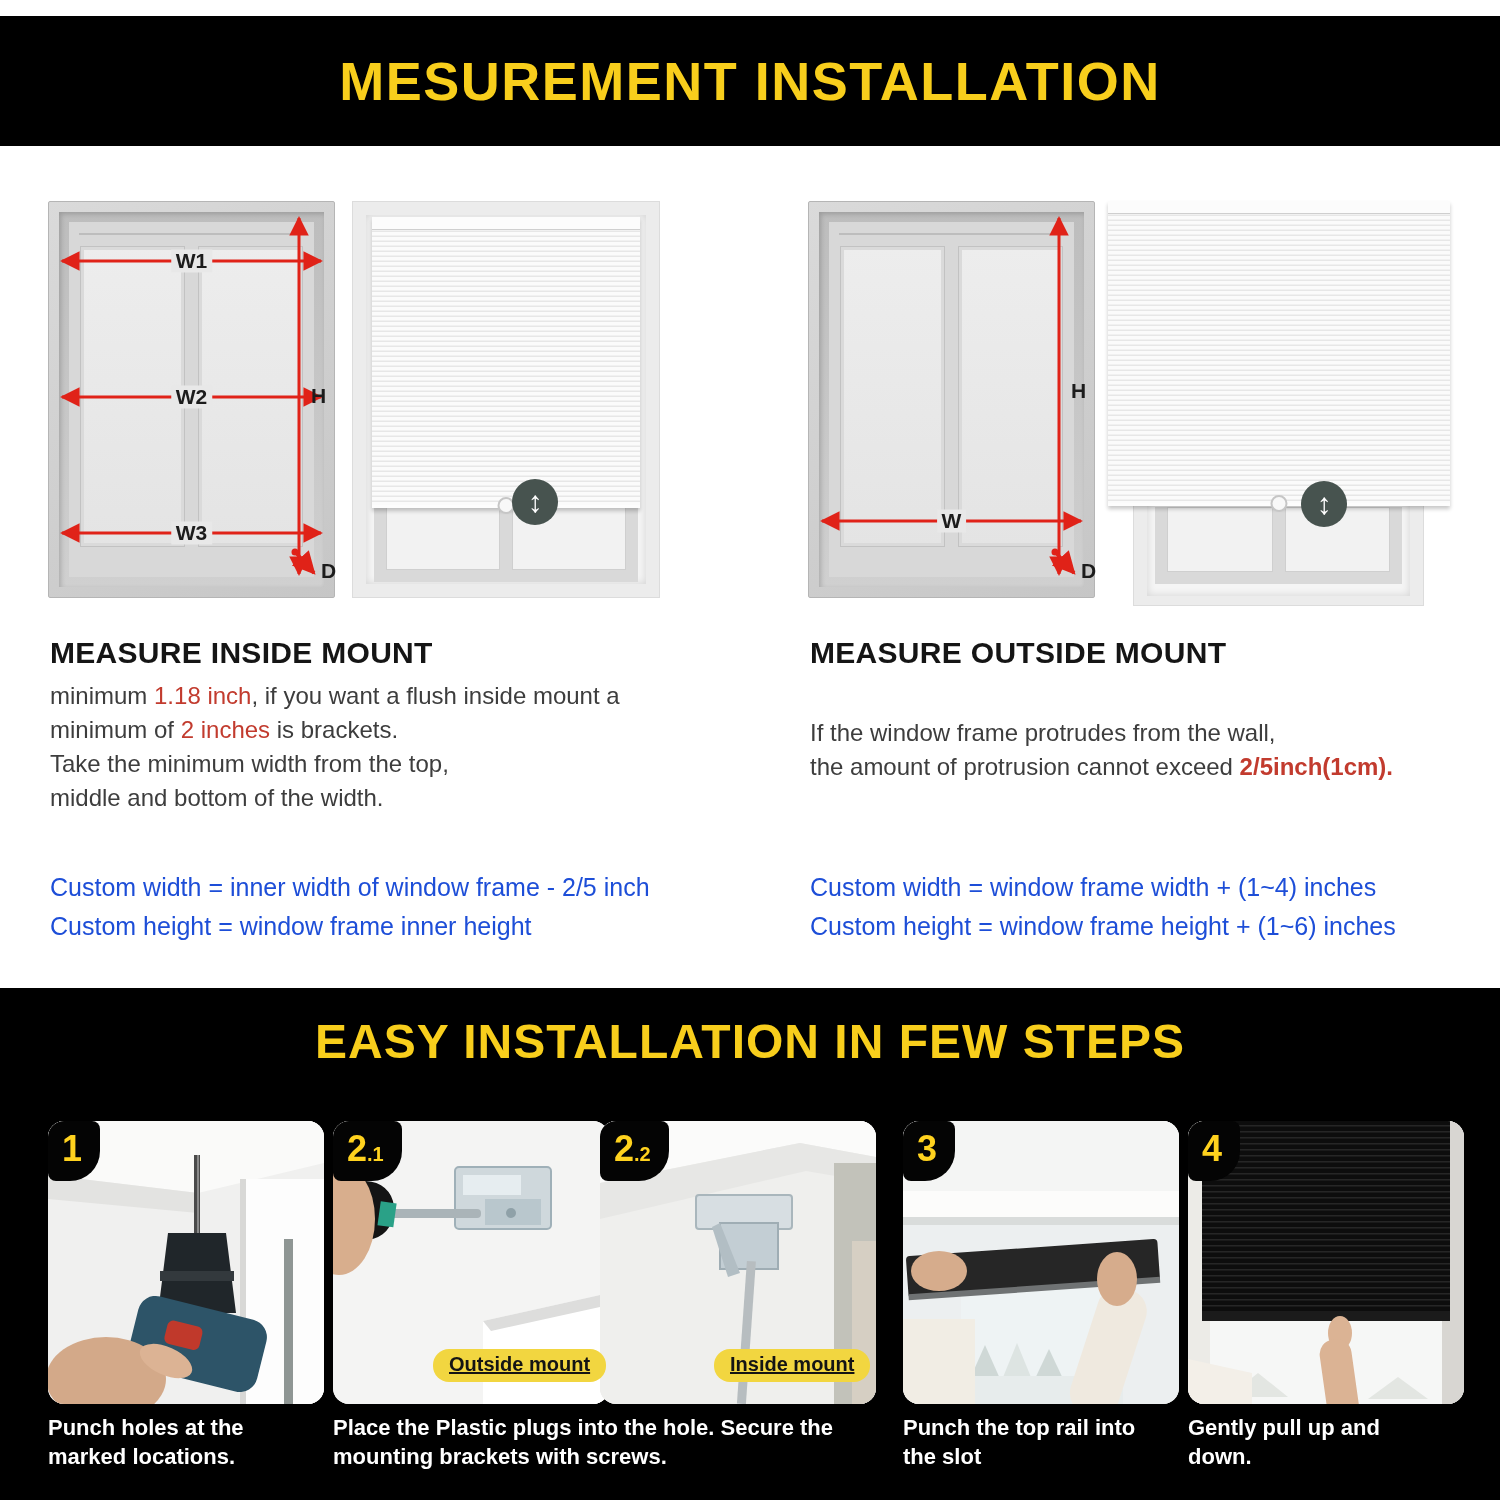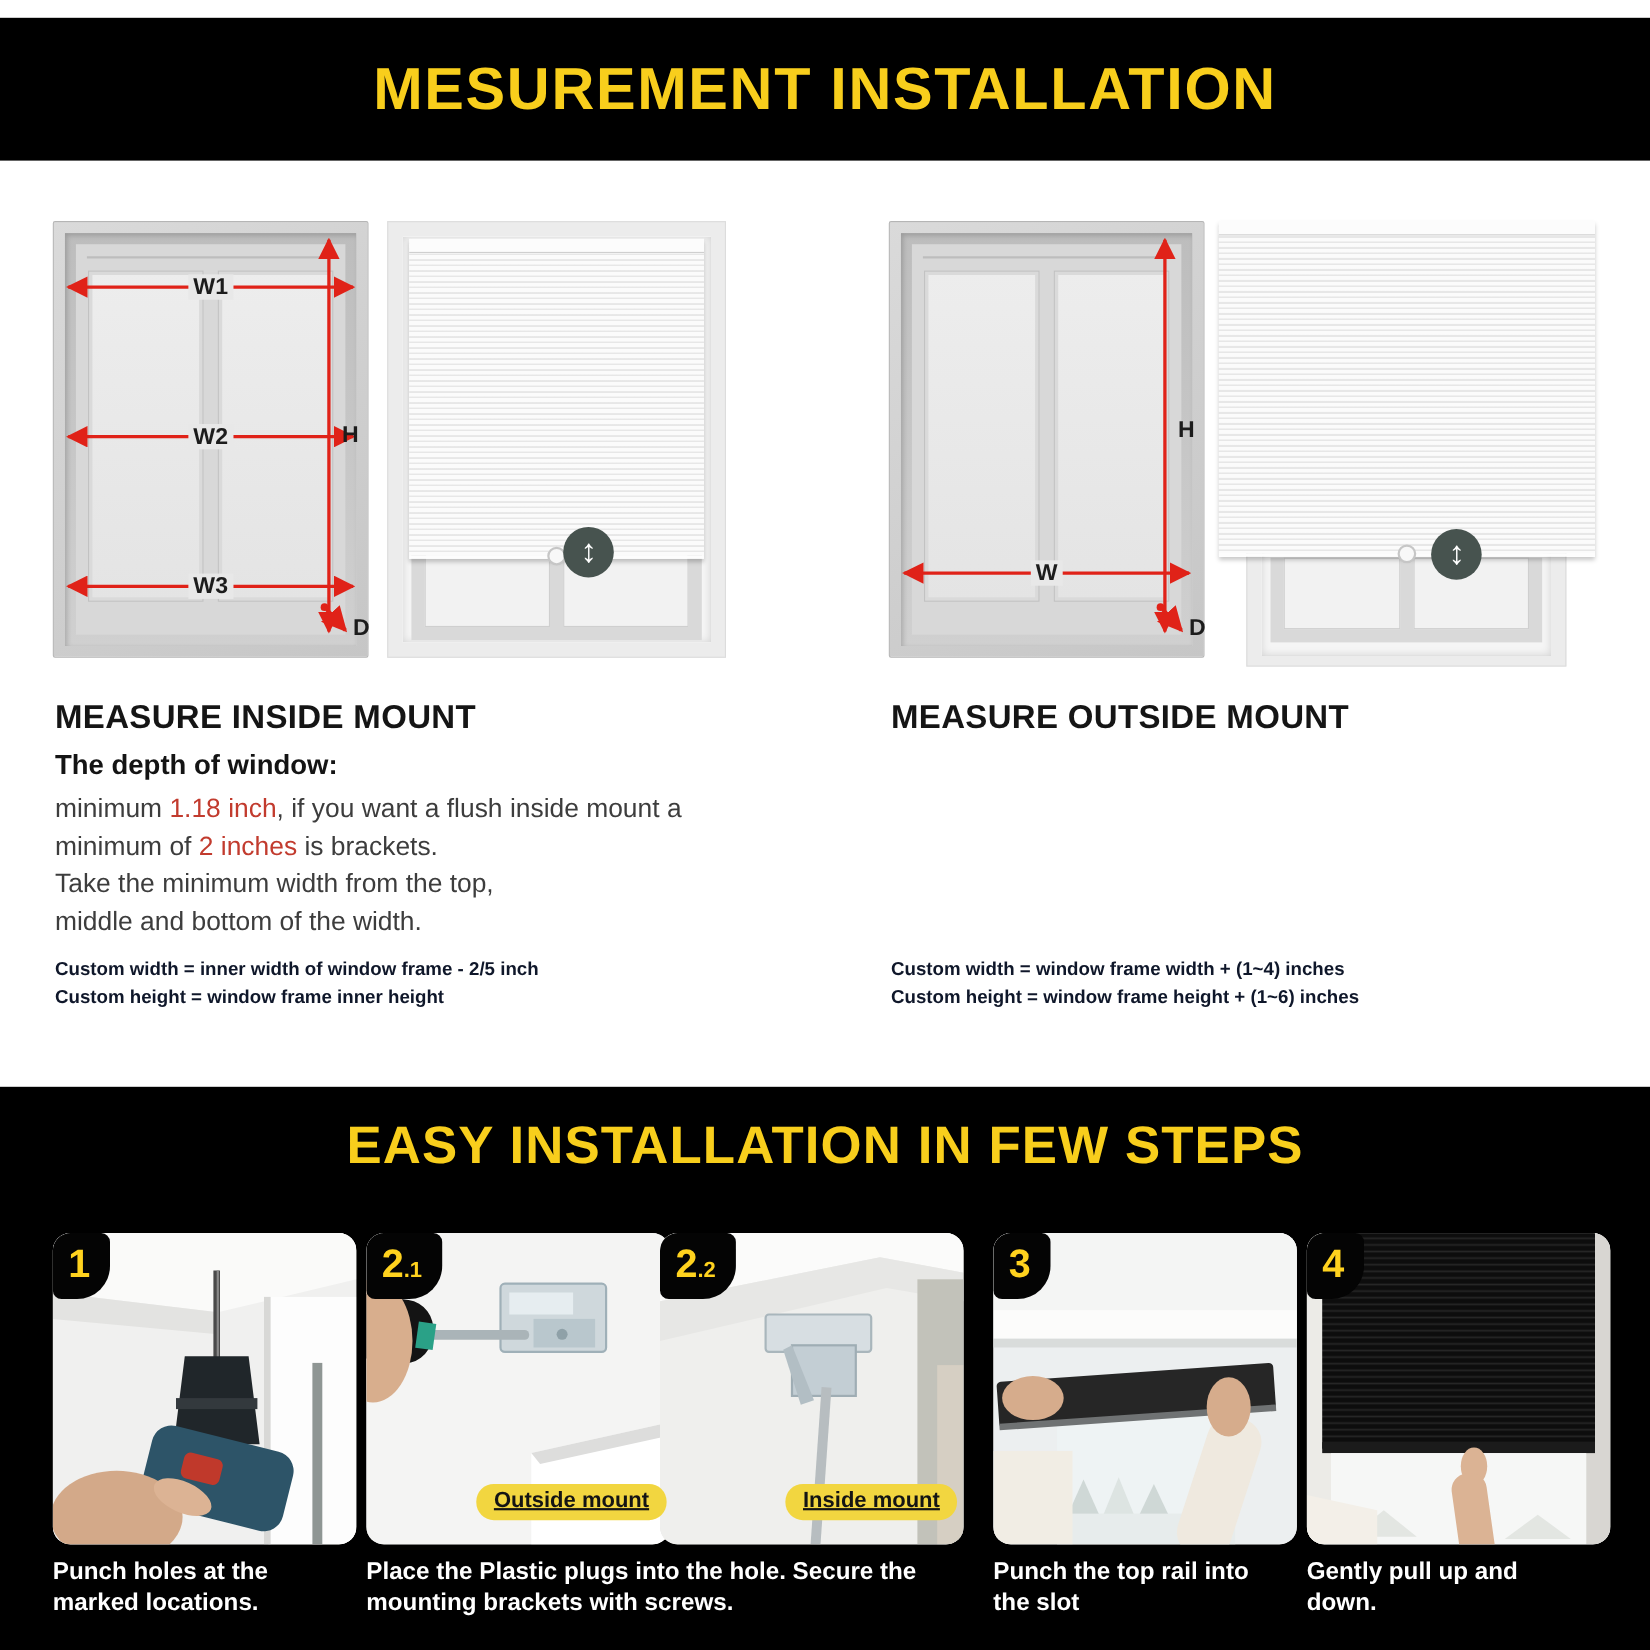--- a/index.html
+++ b/index.html
@@ -13,21 +13,21 @@
   .black-section{position:absolute;top:972px;left:0;width:1500px;height:528px;background:#000;}
   .install-title{position:absolute;top:998px;left:0;width:1500px;text-align:center;
     color:#f8ce1c;font-weight:bold;font-size:48px;letter-spacing:1px;}
 
   
   .mh{position:absolute;font-size:30px;font-weight:bold;color:#151515;letter-spacing:.3px;}
   .mb{position:absolute;font-size:24px;color:#3d3d3d;line-height:1.42;}
   .depth{font-weight:bold;color:#141414;font-size:25px;display:block;margin-bottom:4px;}
   .red{color:#c23b2e;}
   .redbold{color:#c23b2e;font-weight:bold;}
-  .formula{position:absolute;font-size:17px;font-weight:bold;color:#0f172a;line-height:1.55;}
+  .formula{position:absolute;font-size:25px;font-weight:normal;color:#1d4ed8;line-height:1.55;}
 
   
   .windiag{position:absolute;}
   .wd-f1{position:absolute;inset:0;background:linear-gradient(145deg,#dadada,#c6c6c6);border:1px solid #b5b5b5;border-radius:2px;}
   .wd-f2{position:absolute;inset:11px;background:linear-gradient(180deg,#bdbdbd,#d0d0d0);box-shadow:inset 2px 2px 5px rgba(0,0,0,.18);}
   .wd-f3{position:absolute;inset:21px;background:#d8d8d8;display:flex;gap:13px;padding:24px 11px 30px;box-sizing:border-box;}
   .wd-f3::before{content:"";position:absolute;left:10px;right:10px;top:11px;height:2px;background:#bdbdbd;}
   .wd-pane{flex:1;background:linear-gradient(180deg,#ededed,#e4e4e4);border:1px solid #c2c2c2;box-shadow:inset 0 0 0 3px #dadada;}
   .wd-svg{position:absolute;inset:0;width:100%;height:100%;z-index:2;overflow:visible;}
   .wd-label{position:absolute;z-index:3;font-weight:bold;color:#1c1c1c;font-size:21px;background:#e8e8e8;padding:0 5px;line-height:1.1;}
@@ -144,32 +144,35 @@
       <div class="sd-toprail"></div>
       <div class="sd-pull"></div>
     </div>
     <div class="sd-icon" style="left:55%;top:290px;">
       <span>↕</span>
     </div>
   </div>
 
   <div class="mh" style="left:50px;top:620px;">MEASURE INSIDE MOUNT</div>
   <div class="mb" style="left:50px;top:663px;width:680px;">
-    <span class="depth">The depth of window:</span>
     <span>minimum </span><span class="red">1.18 inch</span><span>, if you want a flush inside mount a</span><br>
     <span>minimum of </span><span class="red">2 inches</span><span> is brackets.</span><br>
     <span>Take the minimum width from the top,</span><br>
     <span>middle and bottom of the width.</span>
   </div>
   <div class="formula" style="left:50px;top:852px;">
     <span>Custom width = inner width of window frame - 2/5 inch</span><br>
     <span>Custom height = window frame inner height</span>
   </div>
 
   <div class="mh" style="left:810px;top:620px;">MEASURE OUTSIDE MOUNT</div>
+  <div class="mb" style="left:810px;top:700px;width:680px;">
+    <span>If the window frame protrudes from the wall,</span><br>
+    <span>the amount of protrusion cannot exceed </span><span class="redbold">2/5inch(1cm).</span>
+  </div>
   <div class="formula" style="left:810px;top:852px;">
     <span>Custom width = window frame width + (1~4) inches</span><br>
     <span>Custom height = window frame height + (1~6) inches</span>
   </div>
 
   <div class="black-section"></div>
   <div class="install-title">EASY INSTALLATION IN FEW STEPS</div>
 
   <div class="step" style="left:48px;">
     <svg width="276" height="283" viewBox="0 0 276 283">

